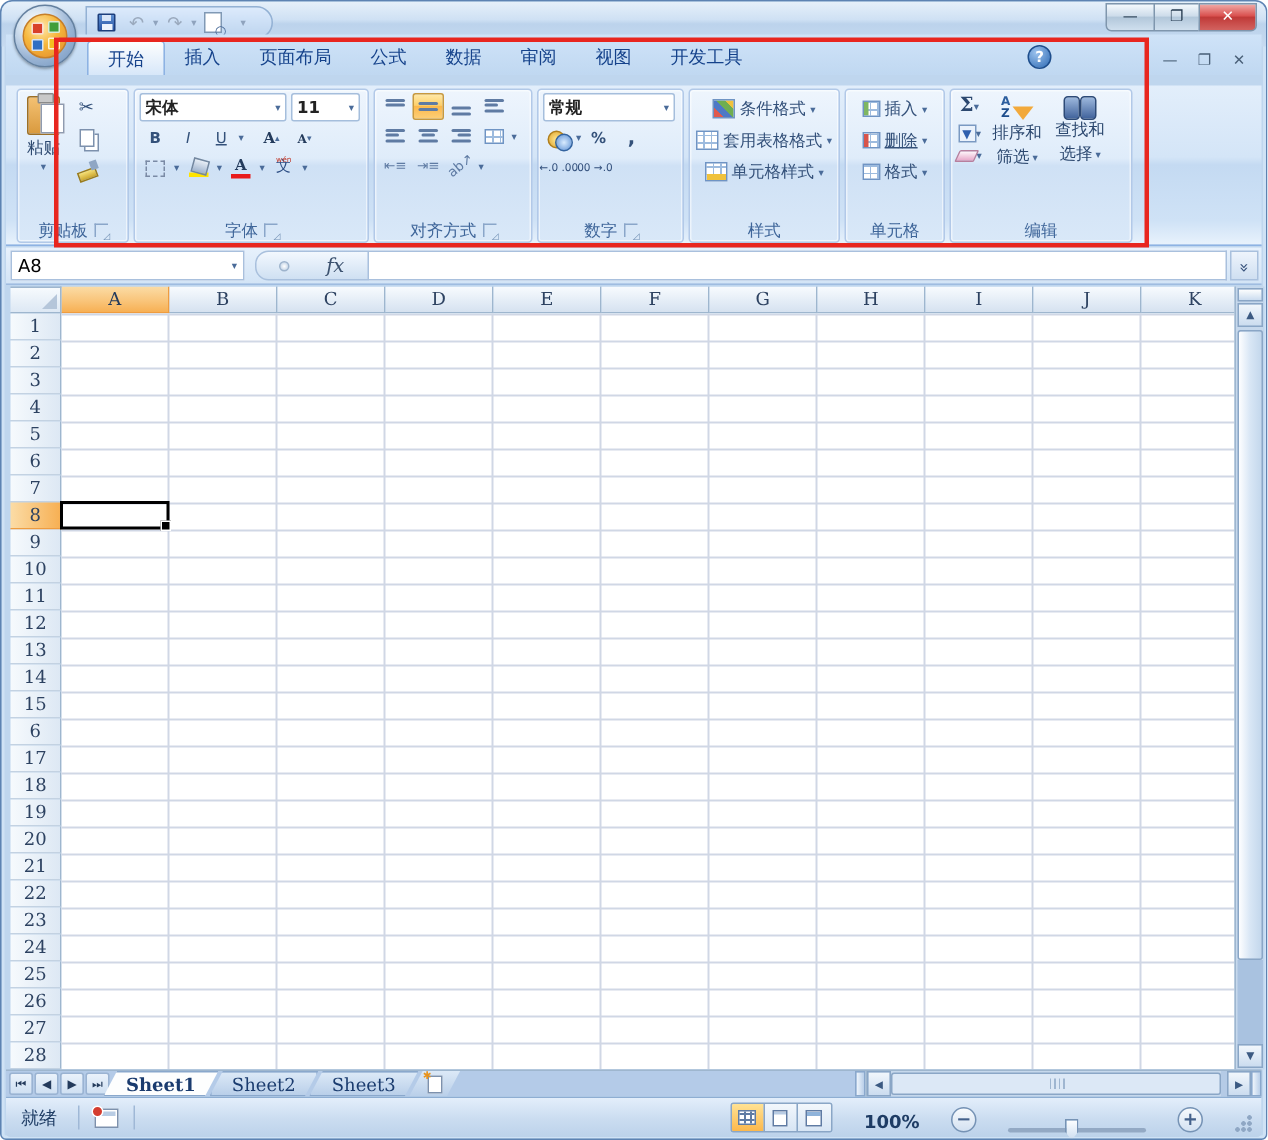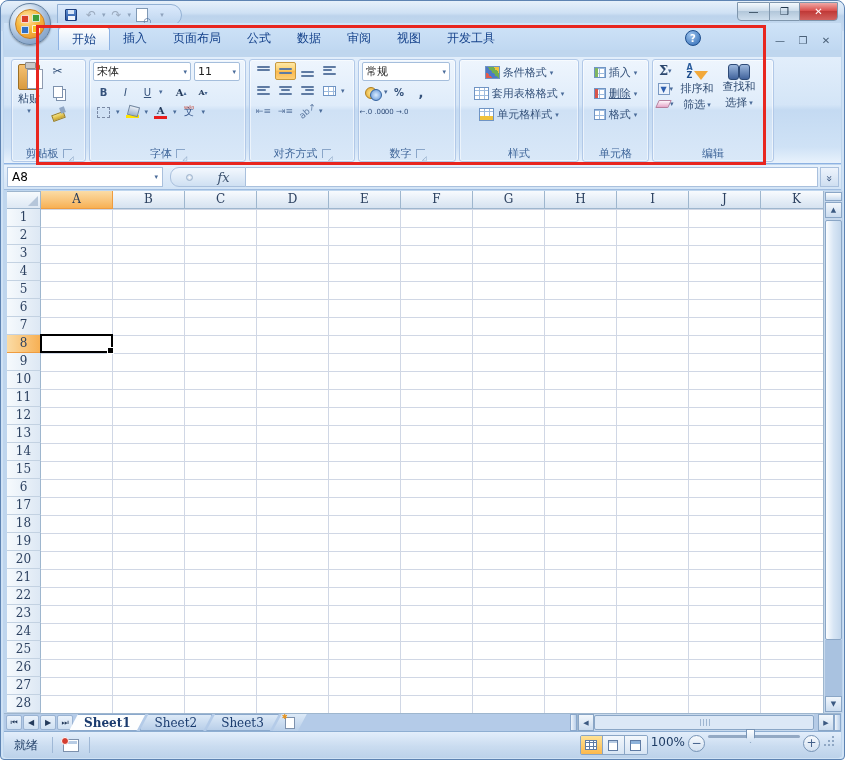--- a/index.html
+++ b/index.html
@@ -50,21 +50,21 @@
             background:linear-gradient(#eef5fd 0%,#dfecfa 45%,#cfe1f5 50%,#d9e8f8 100%); box-shadow:inset 0 0 0 1px rgba(255,255,255,.55); }
   .rg-content { flex:1; display:flex; padding:2px 3px; }
   .rg-label { height:16px; font-size:11px; color:#3e6599; display:flex; align-items:center; justify-content:center; gap:4px; padding:0 4px; }
   .launcher { width:9px; height:9px; border:1px solid #8aa6c9; border-right:none; border-bottom:none; position:relative; }
   .launcher:after { content:"◿"; position:absolute; right:-2px; bottom:-3px; font-size:6px; color:#7391b5; }
   .rbtn { display:flex; align-items:center; justify-content:center; border:1px solid transparent; border-radius:2px; color:#34517a; }
   .rbtn.hl { background:linear-gradient(#ffe8a6,#fdd06c 45%,#fcb84c 50%,#fdcf77); border-color:#c7993f; }
   .mini { width:21px; height:18px; font-size:10px; }
   .arr { font-size:7px; color:#4a6b99; }
   .combo { background:#fff; border:1px solid #a5bedc; border-radius:2px; display:flex; align-items:center;
-           font-size:11px; color:#222; padding:0 3px; height:19px; }
+           font-size:11px; color:#222; padding:0 3px; height:19px;font-weight:bold; }
   .combo .arr { margin-left:auto; }
   
   .ln { width:13px; height:11px; display:flex; flex-direction:column; gap:1.5px; }
   .ln i { height:2px; background:#5f7ba3; border-radius:1px; width:100%; }
   .ln.top { justify-content:flex-start; } .ln.mid { justify-content:center; } .ln.bot { justify-content:flex-end; }
   .ln.h i:nth-child(even) { width:70%; }
   .ln.left i { align-self:flex-start; } .ln.ctr i { align-self:center; } .ln.right i { align-self:flex-end; }
   .grid-ic { width:15px; height:13px; border:1px solid #6f94c4;
              background:linear-gradient(90deg,transparent 4px,#9dbbde 4px 5px,transparent 5px 9px,#9dbbde 9px 10px,transparent 10px),
                         linear-gradient(0deg,transparent 3px,#9dbbde 3px 4px,transparent 4px 8px,#9dbbde 8px 9px,transparent 9px),#fff; }
@@ -148,21 +148,21 @@
             background-image:repeating-linear-gradient(90deg,transparent 0 2px,#9fb6d1 2px 3px); background-size:12px 7px; background-repeat:no-repeat; background-position:center; 
             background-color:#dce8f6; }
   .htrack { flex:1; background:#b5cbe6; }
   
   .statusbar { position:absolute; left:3px; right:3px; top:730px; height:27px; background:linear-gradient(#e3eefb,#cadcf0 55%,#bcd2ea); border-top:1px solid #8eaed2; display:flex; align-items:center; border-radius:0 0 3px 3px; }
   .ready { font-size:12px; color:#1e3c64; padding:0 14px 0 10px; }
   .vseg { width:1px; height:16px; background:#9fb8d6; }
   .macro-ic { width:16px; height:13px; margin:0 10px; background:#fff; border:1px solid #7d91ad; position:relative; }
   .macro-ic:before { content:""; position:absolute; left:1px; top:1px; right:1px; height:3px; background:#b8cce4; }
   .macro-ic:after { content:""; position:absolute; left:-3px; top:-3px; width:6px; height:6px; border-radius:50%; background:#d43d30; border:1px solid #fff; }
-  .sb-right { margin-left:auto; display:flex; align-items:flex-start; gap:3px; padding-right:6px; }
+  .sb-right { margin-left:auto; display:flex; align-items:flex-end; gap:21px; padding-right:6px;font-weight:bold; }
   .views { display:flex; border:1px solid #8aa6c6; border-radius:2px; overflow:hidden; }
   .vbtn { width:22px; height:18px; display:flex; align-items:center; justify-content:center; background:linear-gradient(#f2f7fc,#d7e5f4); border-right:1px solid #8aa6c6; }
   .vbtn:last-child { border-right:none; }
   .vbtn.hl { background:linear-gradient(#ffe294,#fcb84c); }
   .v-grid { width:12px; height:10px; border:1px solid #5f7ba3; background:linear-gradient(90deg,transparent 3px,#5f7ba3 3px 4px,transparent 4px 7px,#5f7ba3 7px 8px,transparent 8px),linear-gradient(0deg,transparent 2px,#5f7ba3 2px 3px,transparent 3px 6px,#5f7ba3 6px 7px,transparent 7px),#fff; }
   .v-page { width:10px; height:11px; border:1px solid #5f7ba3; background:#fff; box-shadow:inset 0 2px 0 #b8cce4; }
   .v-break { width:11px; height:11px; border:1px solid #5f7ba3; background:#fff; box-shadow:inset 0 3px 0 #8fb3da; }
   .zoomlbl { font-size:12px; color:#1e3c64; }
   .zbtn { width:17px; height:17px; border-radius:50%; border:1px solid #7693b5; background:linear-gradient(#f7fafd,#d3e1f1); color:#44618b; font-size:12px; line-height:14px; text-align:center; }
   .ztrack { position:relative; width:92px; height:3px; background:#93a9c4; border-radius:2px; }
@@ -426,21 +426,21 @@
               <span class="dec">.00 →.0</span>
             </div>
         </div>
       </div>
       <div class="rg-label">
           <span>数字</span>
           <span class="launcher"></span>
         </div>
     </div>
 
-    <div class="rgroup" style="width:120px;">
+    <div class="rgroup" style="width:101px;">
       <div class="rg-content" style="flex-direction:column;gap:4px;padding-top:4px;">
         <div style="display:flex;align-items:center;gap:3px;" class="rbtn">
           <span class="grid-ic" style="background:linear-gradient(45deg,#e05a4e 25%,#4e79c6 25% 50%,#6fae51 50% 75%,#f0c23c 75%);"></span>
           <span style="font-size:11px;">条件格式</span>
           <span class="arr">▾</span>
         </div>
         <div style="display:flex;align-items:center;gap:3px;" class="rbtn">
           <span class="grid-ic"></span>
           <span style="font-size:11px;">套用表格格式</span>
           <span class="arr">▾</span>

